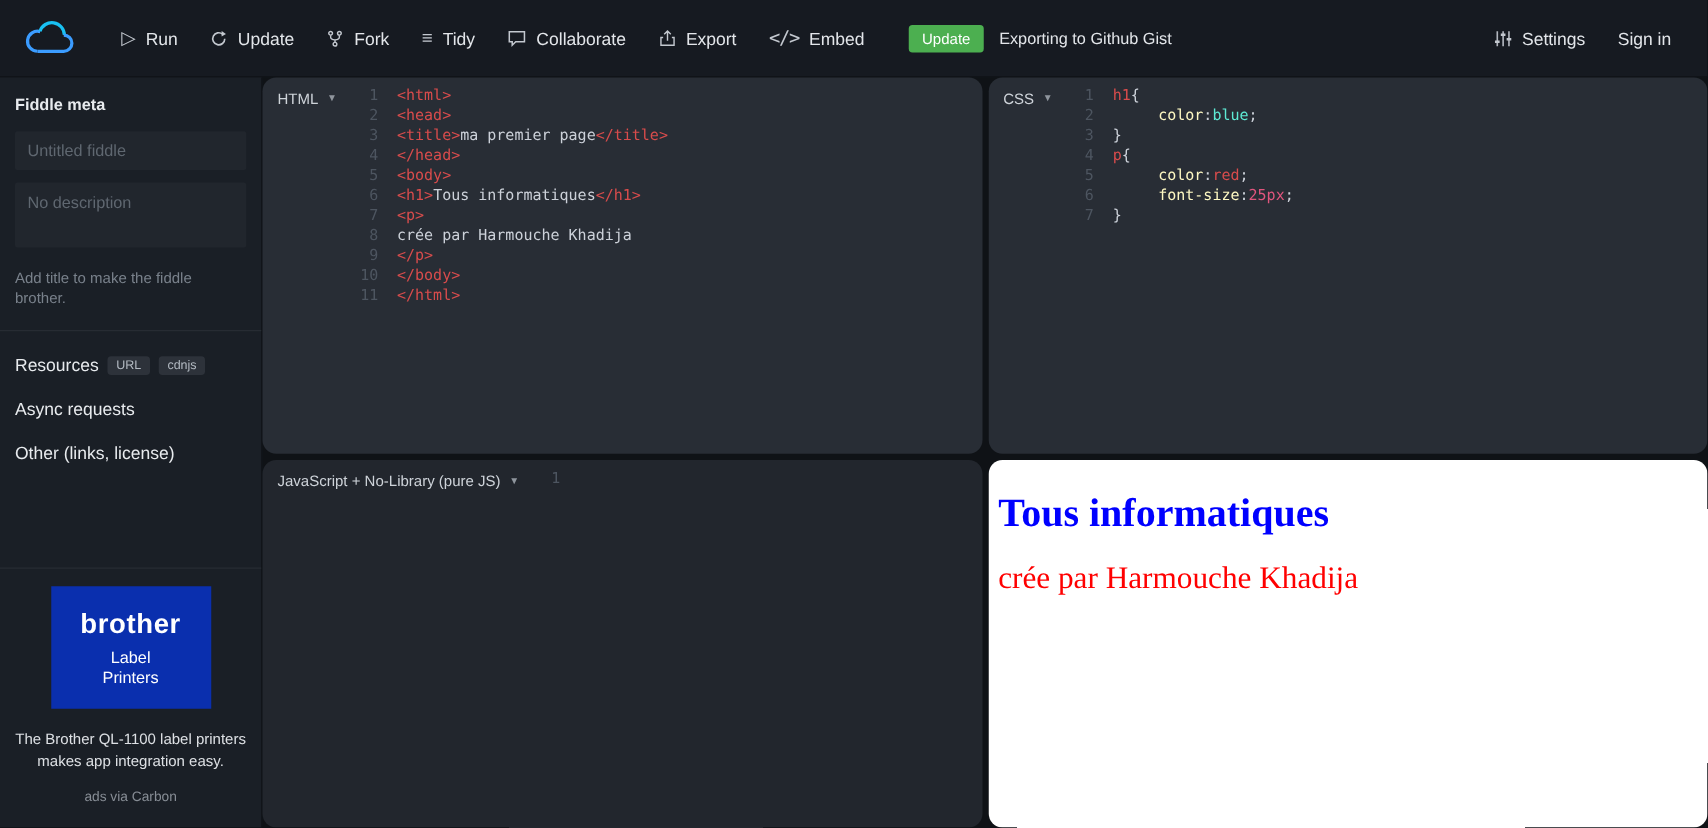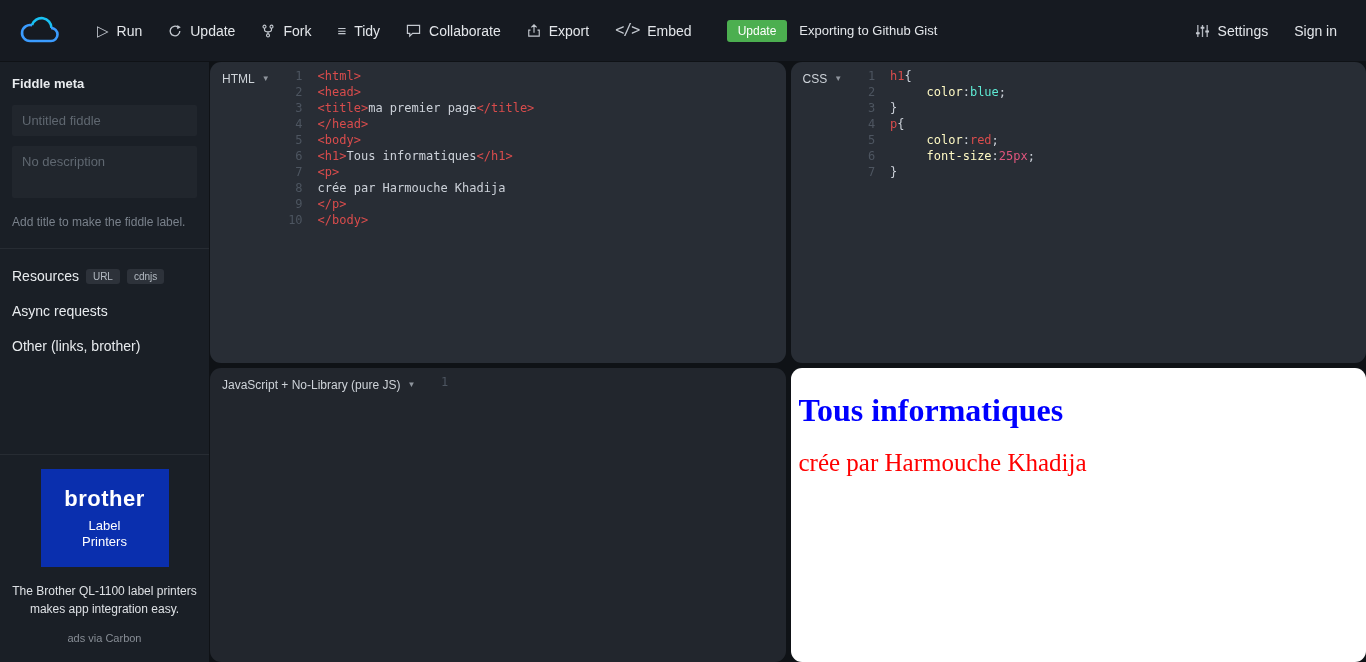--- a/index.html
+++ b/index.html
@@ -184,34 +184,34 @@
     <span>Sign in</span>
   </button>
 </header>
 
 <div class="content">
 
   <aside class="sidebar">
     <div class="side-title">Fiddle meta</div>
     <input type="text" placeholder="Untitled fiddle" style="">
     <textarea placeholder="No description" style=""></textarea>
-    <div class="hint">Add title to make the fiddle label.</div>
+    <div class="hint">Add title to make the fiddle brother.</div>
 
     <div class="side-divider"></div>
 
     <div class="side-row">
       <span>Resources</span>
       <span class="badge">URL</span>
       <span class="badge">cdnjs</span>
     </div>
     <div class="side-row">
       <span>Async requests</span>
     </div>
     <div class="side-row">
-      <span>Other (links, brother)</span>
+      <span>Other (links, license)</span>
     </div>
 
     <div class="ad-section">
       <div class="ad-box">
         <div class="ad-brand">brother</div>
         <div class="ad-line">Label</div>
         <div class="ad-line">Printers</div>
       </div>
       <div class="ad-text">The Brother QL-1100 label printers makes app integration easy.</div>
       <div class="ad-via">ads via Carbon</div>
@@ -229,20 +229,21 @@
           <div class="code-line"><span class="ln">1</span><span><span class="tok-tag">&lt;html&gt;</span></span></div>
           <div class="code-line"><span class="ln">2</span><span><span class="tok-tag">&lt;head&gt;</span></span></div>
           <div class="code-line"><span class="ln">3</span><span><span class="tok-tag">&lt;title&gt;</span><span class="tok-plain">ma premier page</span><span class="tok-tag">&lt;/title&gt;</span></span></div>
           <div class="code-line"><span class="ln">4</span><span><span class="tok-tag">&lt;/head&gt;</span></span></div>
           <div class="code-line"><span class="ln">5</span><span><span class="tok-tag">&lt;body&gt;</span></span></div>
           <div class="code-line"><span class="ln">6</span><span><span class="tok-tag">&lt;h1&gt;</span><span class="tok-plain">Tous informatiques</span><span class="tok-tag">&lt;/h1&gt;</span></span></div>
           <div class="code-line"><span class="ln">7</span><span><span class="tok-tag">&lt;p&gt;</span></span></div>
           <div class="code-line"><span class="ln">8</span><span><span class="tok-plain">crée par Harmouche Khadija</span></span></div>
           <div class="code-line"><span class="ln">9</span><span><span class="tok-tag">&lt;/p&gt;</span></span></div>
           <div class="code-line"><span class="ln">10</span><span><span class="tok-tag">&lt;/body&gt;</span></span></div>
+          <div class="code-line"><span class="ln">11</span><span><span class="tok-tag">&lt;/html&gt;</span></span></div>
         </div>
     </section>
 
     <section class="panel panel-css">
       <div class="panel-header">
         <span>CSS</span>
         <span class="caret">▼</span>
       </div>
       <div class="code">
           <div class="code-line"><span class="ln">1</span><span><span class="tok-tag">h1</span><span class="tok-plain">{</span></span></div>

